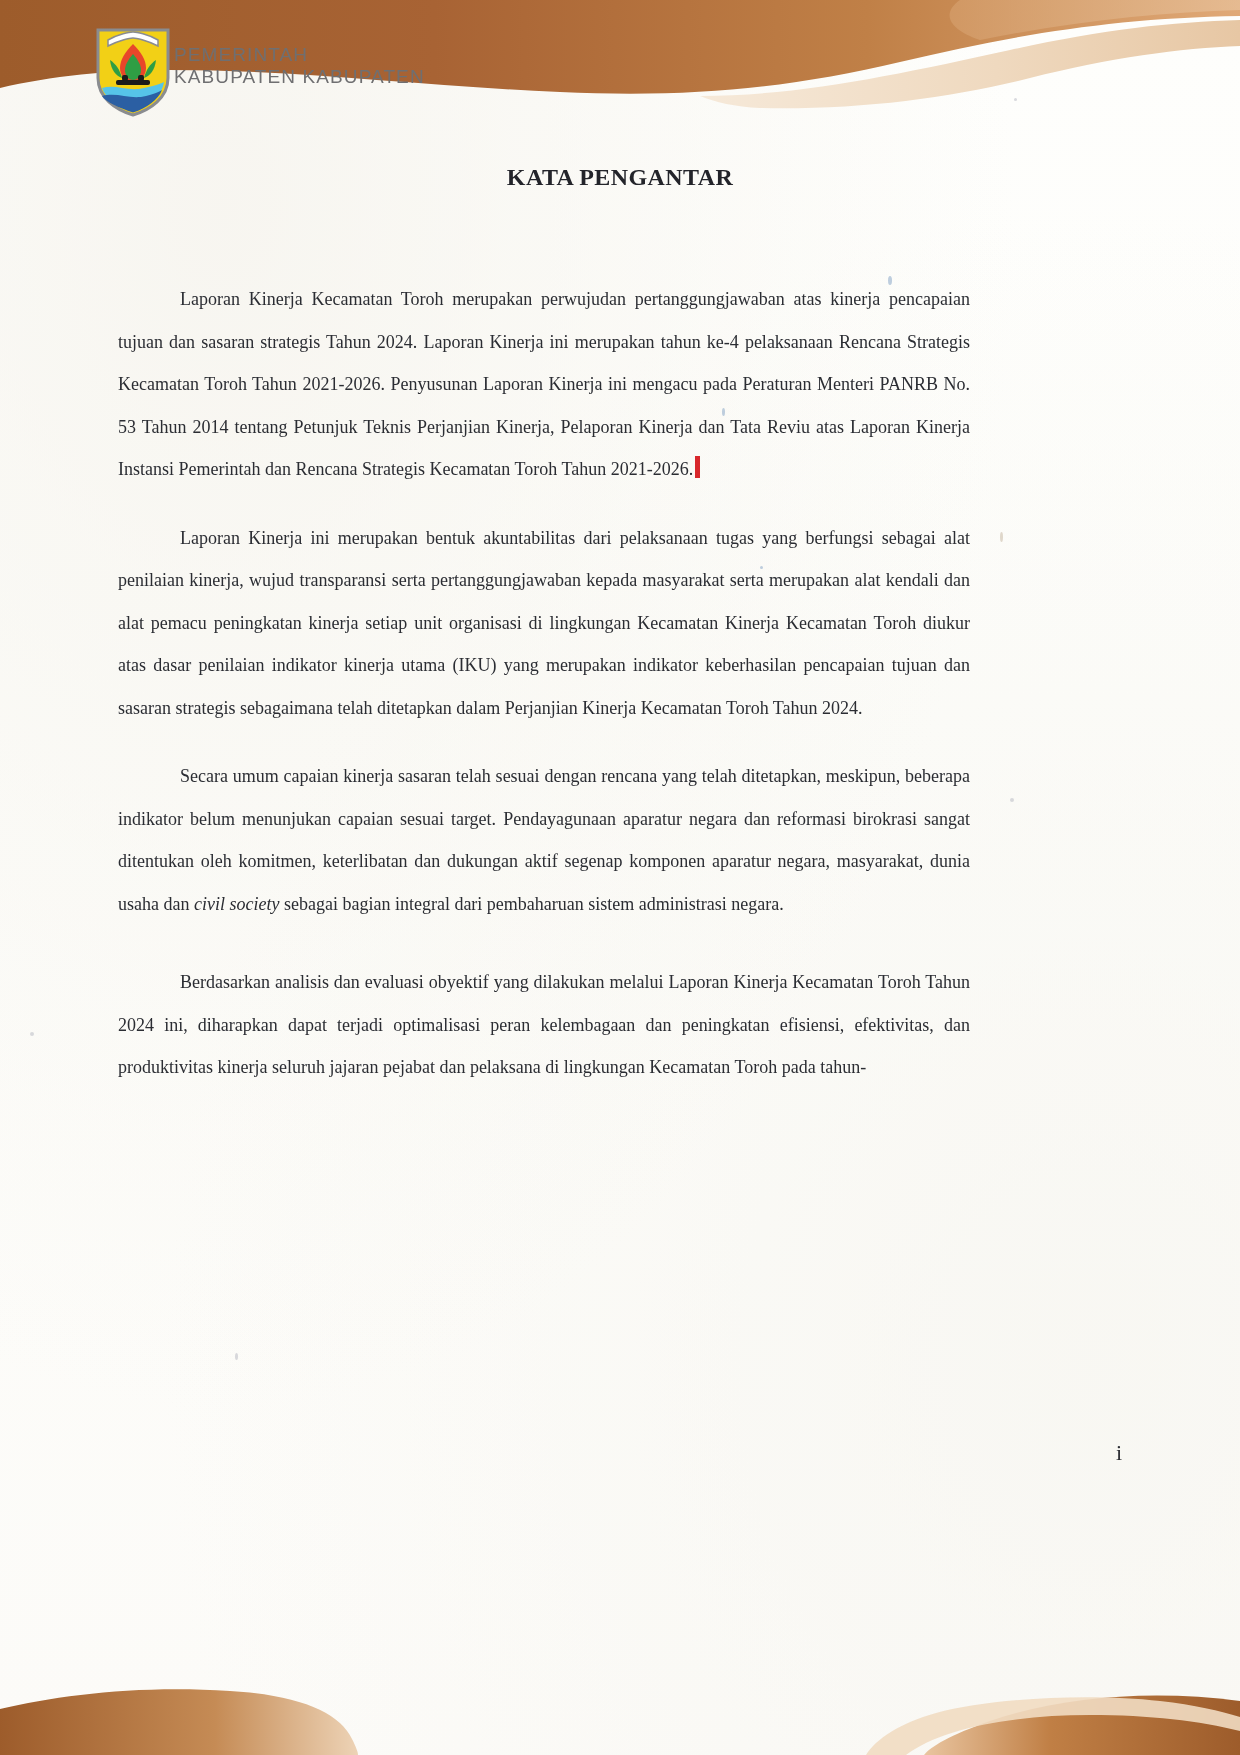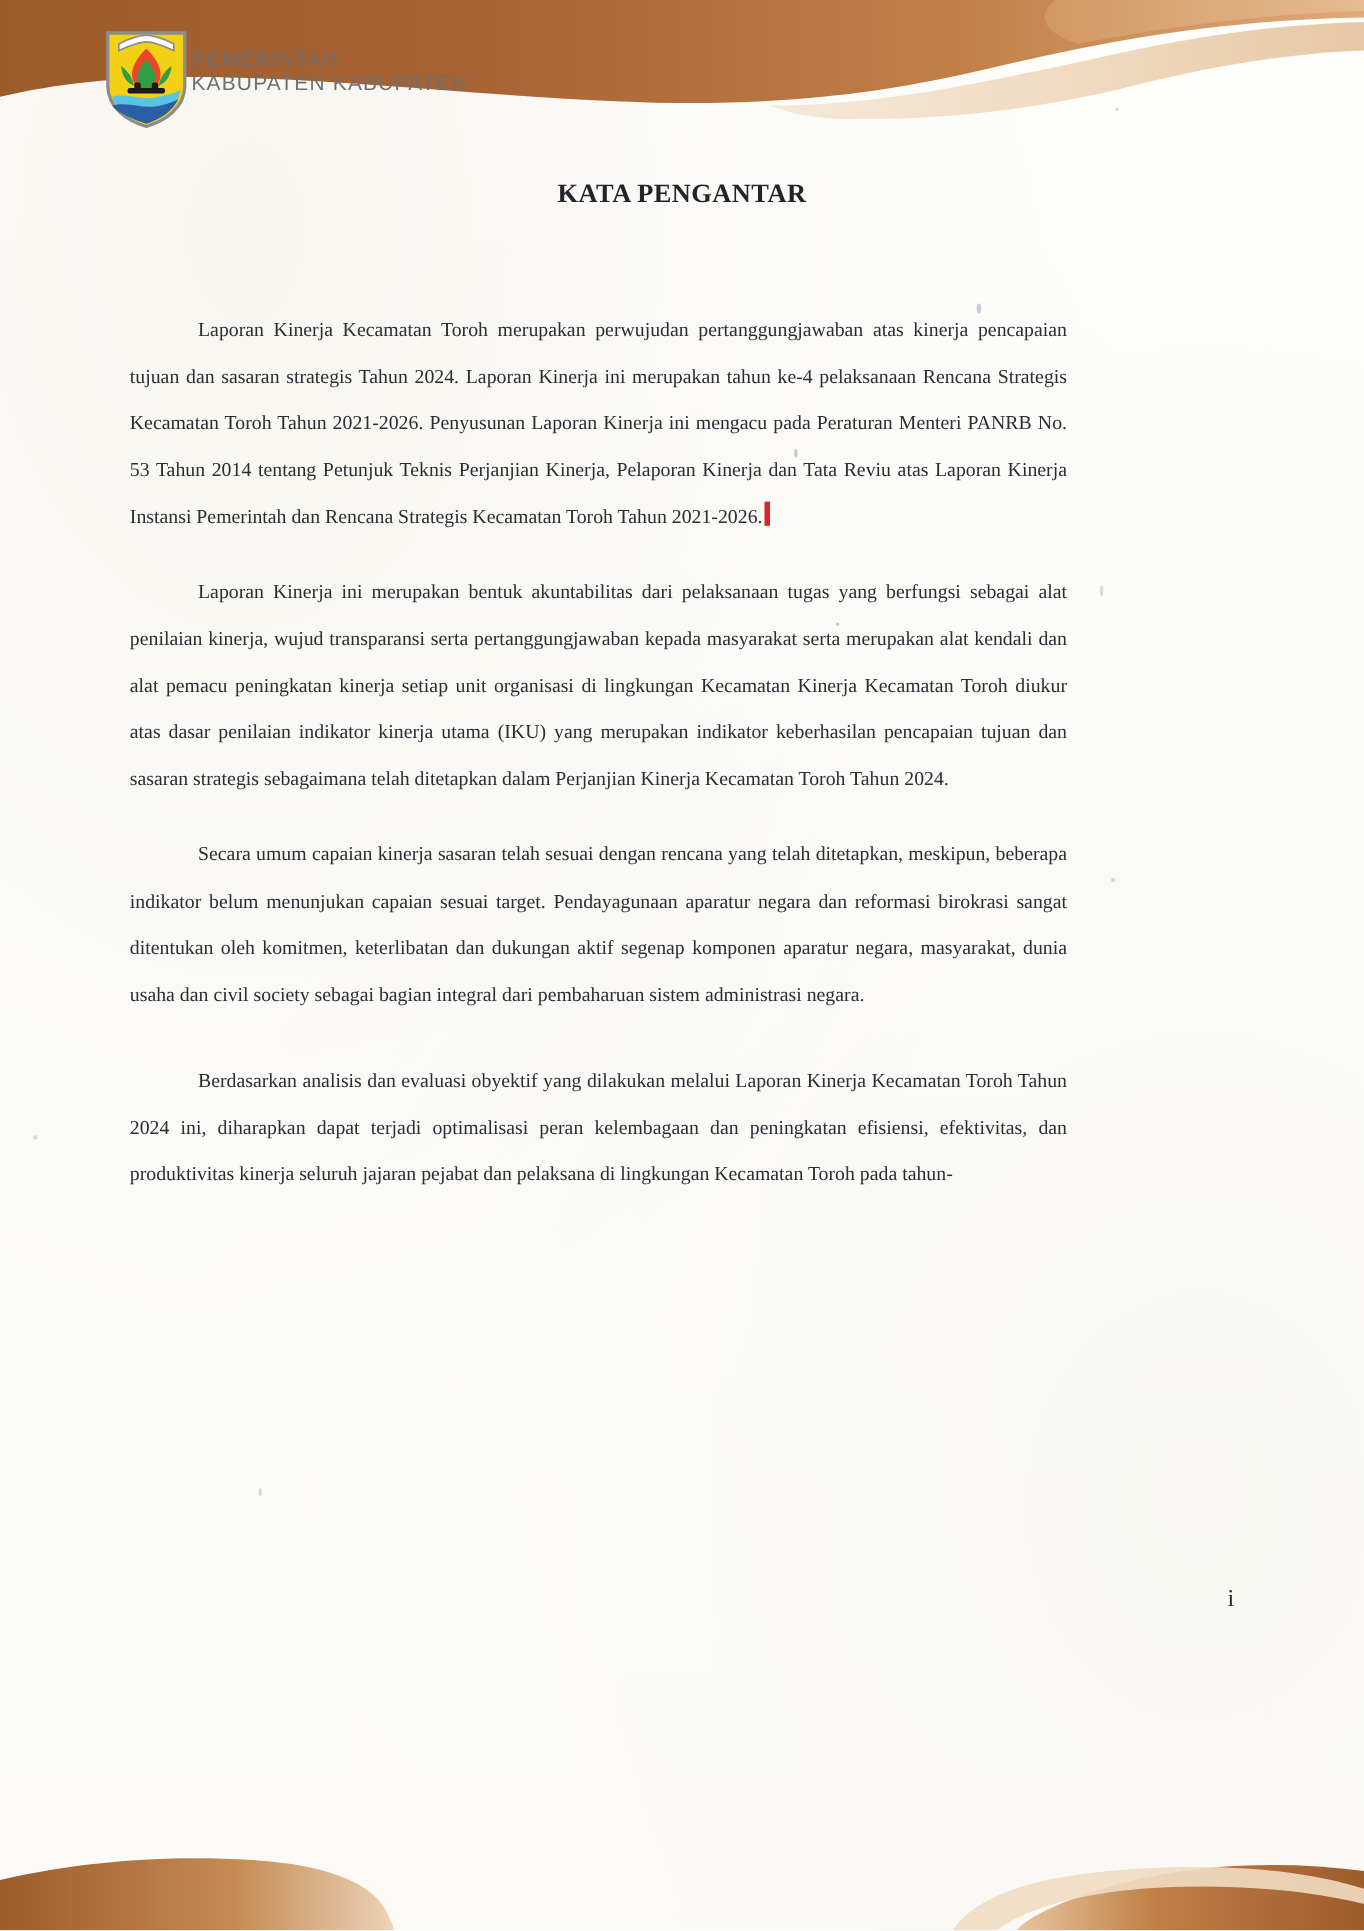--- a/index.html
+++ b/index.html
@@ -94,21 +94,21 @@
     text-align: justify;
     text-justify: inter-word;
     font-size: 18px;
     line-height: 42.5px;
     color: #2b2d33;
     text-indent: 62px;
     position: relative;
   }
   p.para:last-child { margin-bottom: 0; margin-top: 36px; }
 
-  .ital { }
+  .ital { font-style: italic; }
 
   
   .red-caret {
     display: inline-block;
     width: 5px;
     height: 22px;
     background: #d8272b;
     vertical-align: -3px;
     margin-left: 2px;
   }

